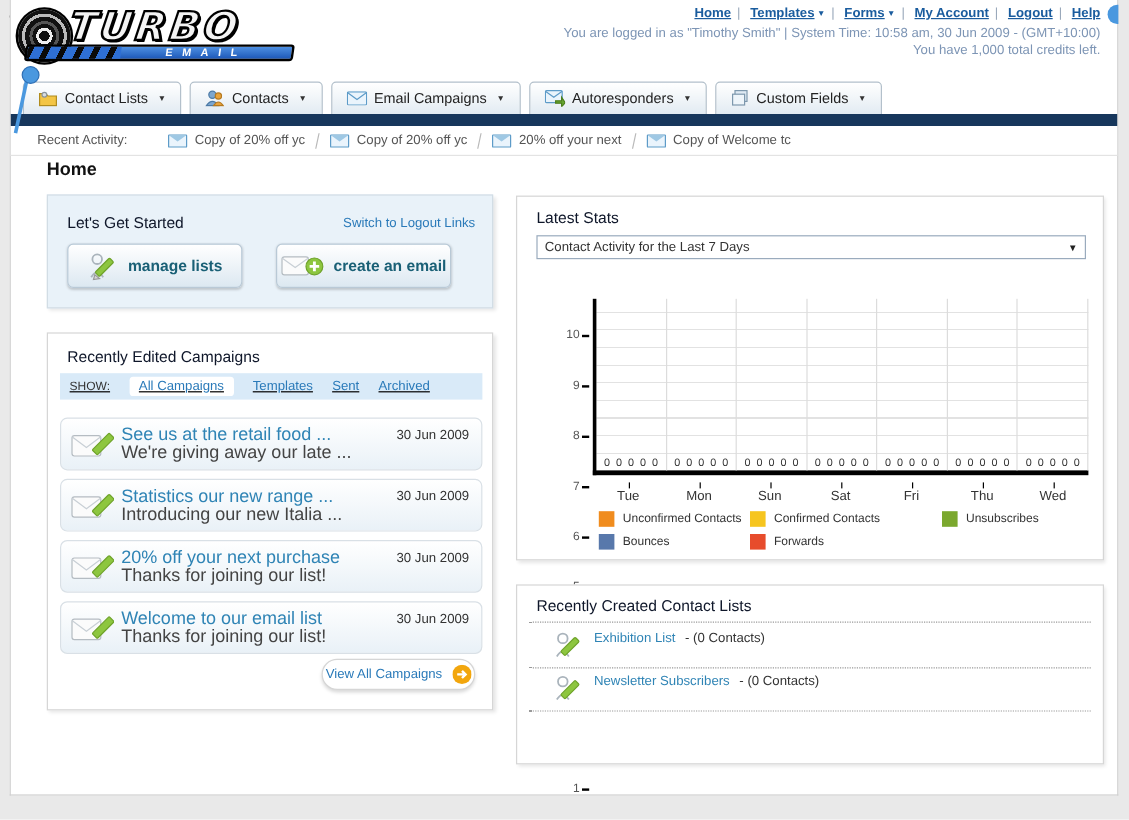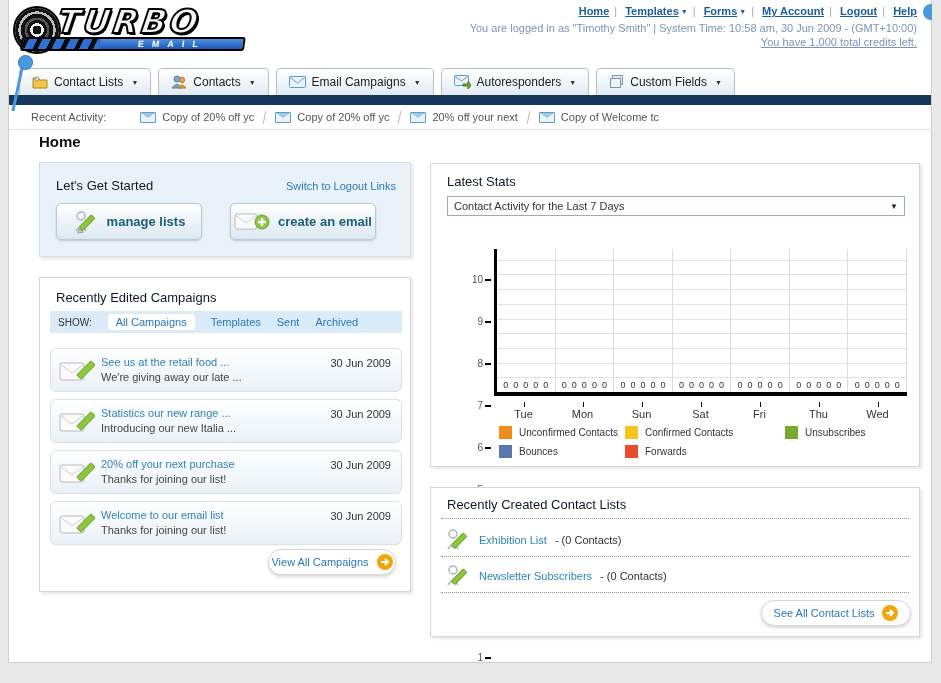--- a/index.html
+++ b/index.html
@@ -8,21 +8,21 @@
   .page { position:absolute; left:8px; top:0; width:924px; height:663px; background:#fff;
           border-left:1px solid #cfcfcf; border-right:1px solid #cfcfcf; border-bottom:1px solid #cfcfcf; }
 
   
   .top-links { position:absolute; top:5px; right:14px; font-size:11px; color:#9aa9bb; white-space:nowrap; }
   .top-links a { color:#1a5c9e; text-decoration:underline; font-weight:bold; cursor:pointer; }
   .top-links .sep { color:#9aa9bb; margin:0 5px; font-weight:normal; }
   .dd-arrow { font-size:7px; color:#1a5c9e; vertical-align:1px; margin-left:2px; }
   .login-line { position:absolute; right:14px; font-size:11px; color:#7d95b5; }
   .login-1 { top:22px; }
-  .login-2 { top:36px;text-decoration:underline; }
+  .login-2 { top:36px; }
 
   
   .edge-dot { position:absolute; top:4px; right:-1px; width:9px; height:16px; background:#4a98df; border-radius:8px 0 0 8px; }
   .pin-dot { position:absolute; left:9px; top:55px; width:15px; height:15px; background:#4a98df; border:1px solid #2f6fb4; border-radius:50%; z-index:5; }
   .pin-line { position:absolute; left:12px; top:66px; width:3px; height:46px; background:#4a98df; transform:rotate(12deg); transform-origin:top center; z-index:4; }
 
   
   .logo { position:absolute; left:4px; top:6px; width:250px; height:52px; }
   .logo-swirl { position:absolute; left:2px; top:2px; width:44px; height:44px; border-radius:50%;
     background:radial-gradient(circle at 50% 50%, #111 0 14%, #eee 14% 22%, #111 22% 32%, #555 32% 40%, #111 40% 52%, #bbb 52% 60%, #111 60% 100%);
@@ -68,28 +68,28 @@
     background:linear-gradient(#ffffff,#dce8f1); box-shadow:0 1px 2px rgba(0,0,0,0.18);
     display:flex; align-items:center; justify-content:center; gap:8px; cursor:pointer;
     font-size:13px; font-weight:bold; color:#1a6076; }
   .btn-manage { left:16px; }
   .btn-create { left:190px; }
 
   
   .camp-panel { left:30px; top:277px; width:372px; height:315px; }
   .camp-title { position:absolute; left:16px; top:12px; }
   .filterbar { position:absolute; left:10px; top:33px; width:352px; height:22px; background:#d9eaf8;
-    display:flex; align-items:center; padding-left:8px; gap:16px; }
+    display:flex; align-items:center; padding-left:8px; gap:16px;text-decoration:underline; }
   .show-label { font-size:10px; color:#333; }
   .filter-link { font-size:11px; color:#2a7ab9; cursor:pointer; }
   .filter-active { background:#fff; border-radius:3px; padding:2px 8px; }
   .camp-row { position:absolute; left:10px; width:352px; height:44px; border:1px solid #d9e0e6; border-radius:6px;
     background:linear-gradient(#ffffff,#e9f1f7); cursor:pointer; }
   .camp-ico { position:absolute; left:8px; top:9px; }
-  .camp-txt { position:absolute; left:50px; top:6px; line-height:15px; font-size:11px; }
+  .camp-txt { position:absolute; left:50px; top:6px; line-height:15px; font-size:15px; }
   .camp-link { color:#2f84b5; }
   .camp-sub { color:#444; }
   .camp-date { position:absolute; right:10px; top:8px; font-size:11px; color:#333; }
 
   .pill-btn { position:absolute; height:26px; border:1px solid #d6d6d6; border-radius:13px; background:#fff;
     box-shadow:0 2px 3px rgba(0,0,0,0.15); display:flex; align-items:center; justify-content:center; gap:8px;
     font-size:11px; color:#2a7ab9; cursor:pointer; }
   .viewall-btn { left:228px; top:271px; width:128px; }
 
   
@@ -115,21 +115,21 @@
   .xtick { position:absolute; top:0; left:50%; width:1px; height:5px; background:#000; }
   .chart-legend { position:absolute; left:68px; top:262px; display:grid; grid-template-columns:126px 160px auto;
     row-gap:6px; font-size:10px; color:#333; }
   .legend-item { display:flex; align-items:center; gap:7px; }
   .swatch { width:13px; height:13px; display:inline-block; }
 
   
   .cl-panel { left:421px; top:487px; width:490px; height:150px; }
   .cl-title { position:absolute; left:16px; top:9px; }
   .dotted { position:absolute; left:10px; right:10px; border-top:1px dotted #999; }
-  .cl-item { position:absolute; left:14px; height:28px; display:flex; align-items:center; gap:8px; cursor:pointer; }
+  .cl-item { position:absolute; left:30px; height:28px; display:flex; gap:8px; cursor:pointer; }
   .cl-name { font-size:11px; color:#2f84b5; }
   .cl-detail { font-size:11px; color:#333; }
   .seeall-btn { left:330px; top:112px; width:150px; }
 </style>
 </head>
 <body>
 
 <div class="page">
 
   <div class="logo">
@@ -488,22 +488,15 @@
     <div class="cl-item" style="top:74px">
       <svg width="26" height="24">
           <circle cx="8" cy="6" r="4" fill="none" stroke="#aab4bc" stroke-width="1.5"></circle>
           <path d="M3,21 q5,-8 10,0" fill="none" stroke="#aab4bc" stroke-width="1.5"></path>
           <rect x="12" y="4" width="5" height="17" rx="1" fill="#8dc63f" stroke="#6fa32b" transform="rotate(45 14 12)"></rect>
         </svg>
       <span class="cl-name">Newsletter Subscribers</span>
       <span class="cl-detail">- (0 Contacts)</span>
     </div>
     <div class="dotted" style="top:104px"></div>
-    <div class="pill-btn seeall-btn">
-      <span>See All Contact Lists</span>
-      <svg width="16" height="16">
-          <circle cx="8" cy="8" r="8" fill="#F2A60D"></circle>
-          <path d="M4,8 h6 M8,5 l3,3 l-3,3" stroke="#fff" stroke-width="2" fill="none"></path>
-        </svg>
-    </div>
   </div>
 
 </div>
 
 </body></html>

